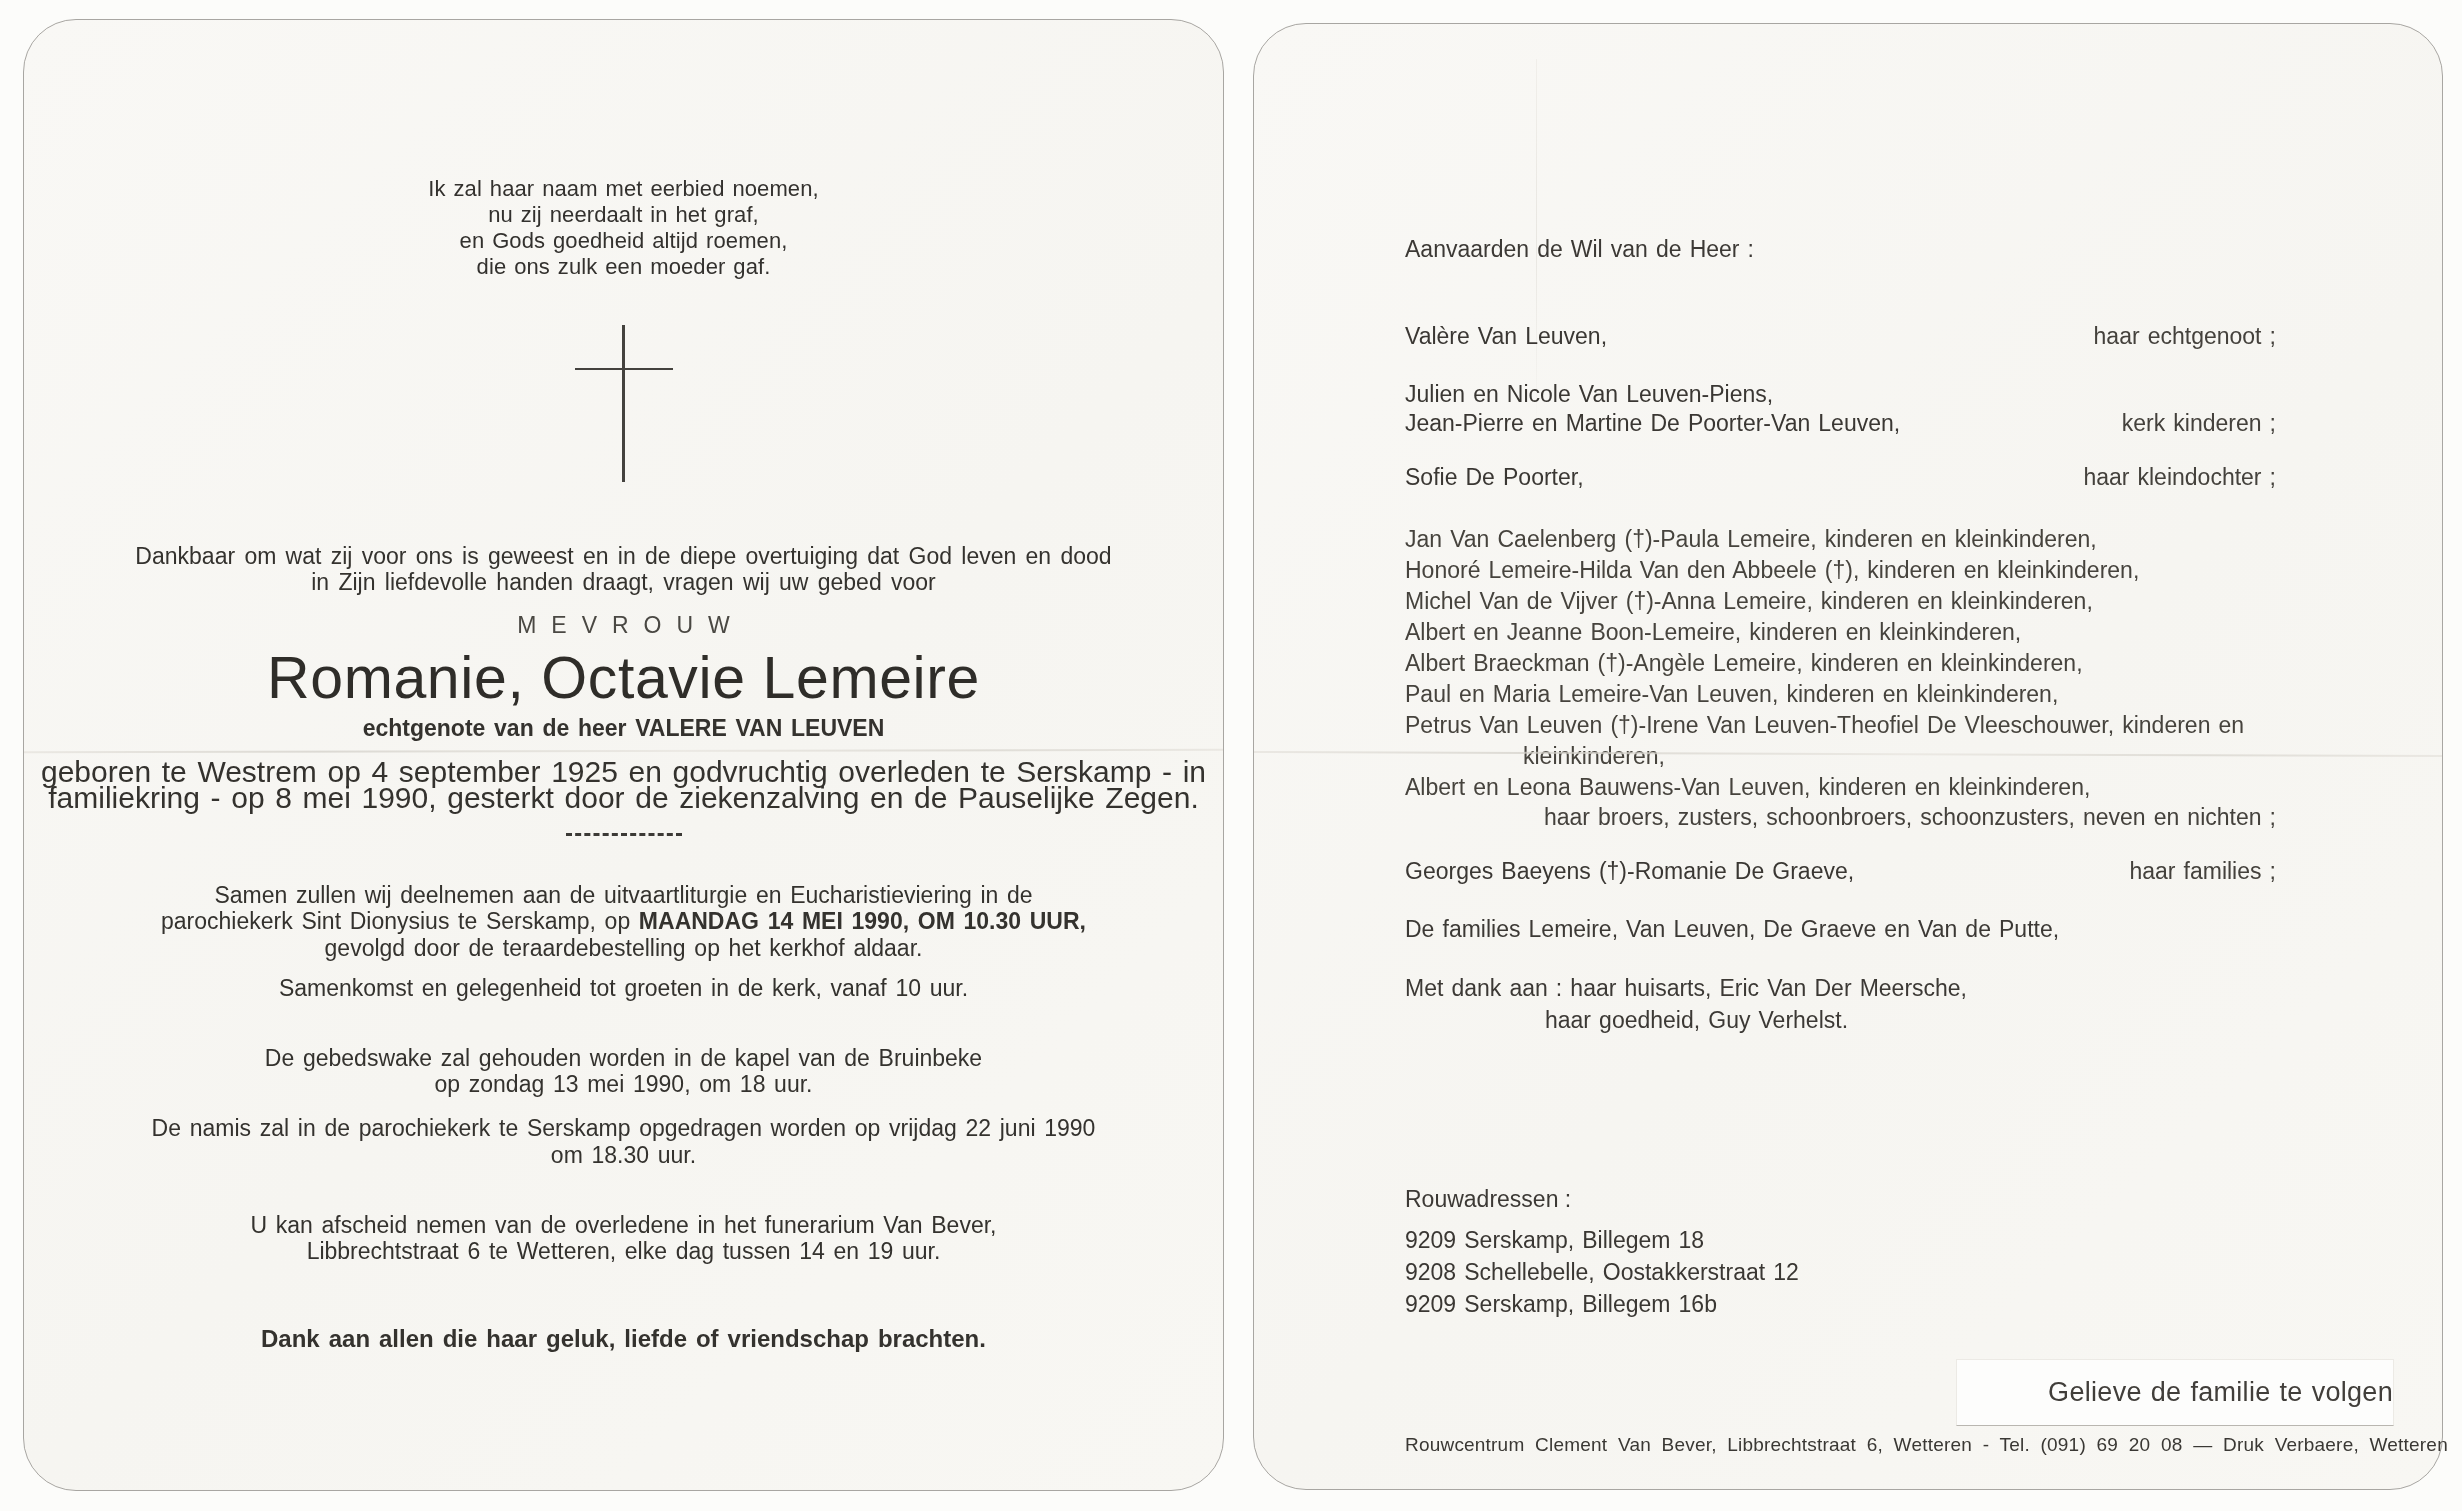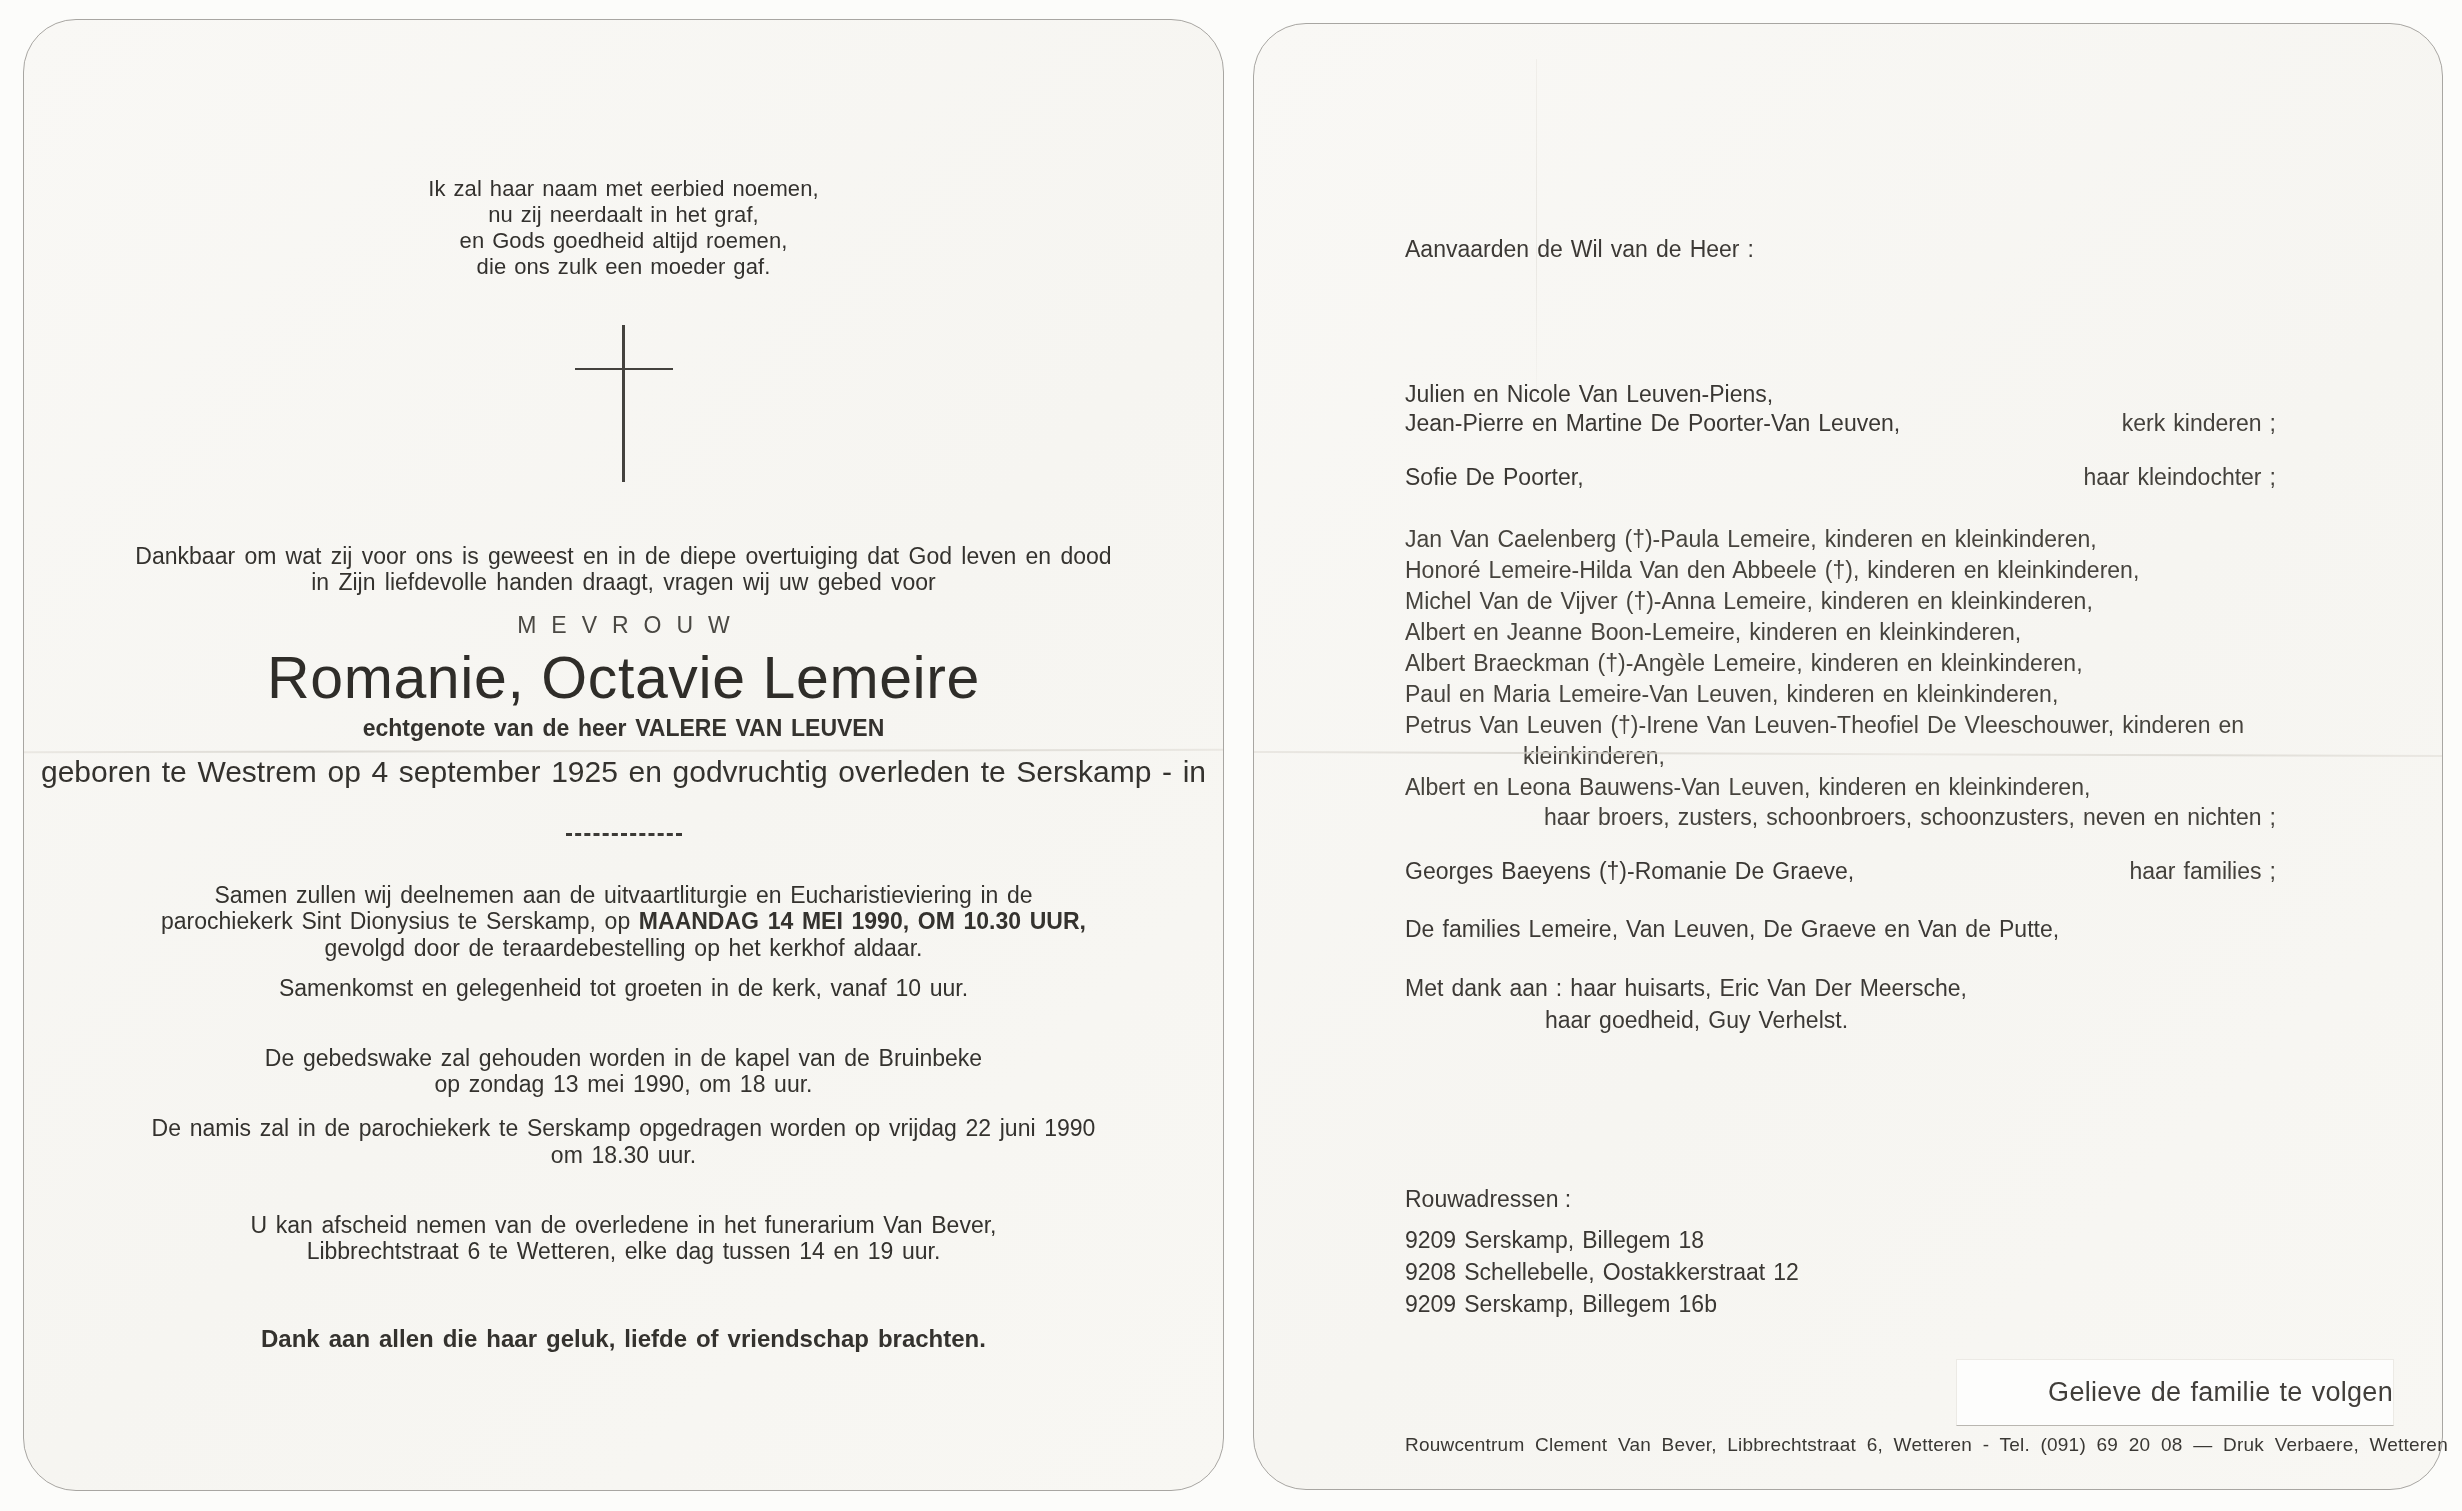--- a/index.html
+++ b/index.html
@@ -92,20 +92,21 @@
     <div class="blk honorific">MEVROUW</div>
 
     <div class="blk deceased-name">Romanie, Octavie Lemeire</div>
 
     <div class="blk spouse">echtgenote van de heer VALERE VAN LEUVEN</div>
 
     <div class="crease crease-left"></div>
 
     <div class="blk born">
       <div>geboren te Westrem op 4 september 1925 en godvruchtig overleden te Serskamp - in</div>
+      <div>familiekring - op 8 mei 1990, gesterkt door de ziekenzalving en de Pauselijke Zegen.</div>
     </div>
 
     <div class="divider"></div>
 
     <div class="blk service">
       <div>Samen zullen wij deelnemen aan de uitvaartliturgie en Eucharistieviering in de</div>
       <div><span>parochiekerk Sint Dionysius te Serskamp, op </span><b>MAANDAG 14 MEI 1990, OM 10.30 UUR,</b></div>
       <div>gevolgd door de teraardebestelling op het kerkhof aldaar.</div>
     </div>
 
@@ -128,20 +129,24 @@
 
     <div class="blk thanks-left">Dank aan allen die haar geluk, liefde of vriendschap brachten.</div>
   </div>
 
   <div class="page page-right">
 
     <div class="vcrease"></div>
 
     <div class="rp-text heading-r">Aanvaarden de Wil van de Heer :</div>
 
+    <div class="entry entry-spouse">
+      <div>Valère Van Leuven,</div>
+      <span class="relation">haar echtgenoot ;</span>
+    </div>
 
     <div class="entry entry-children">
       <div>Julien en Nicole Van Leuven-Piens,</div>
       <div>Jean-Pierre en Martine De Poorter-Van Leuven,</div>
       <span class="relation">kerk kinderen ;</span>
     </div>
 
     <div class="entry entry-granddaughter">
       <div>Sofie De Poorter,</div>
       <span class="relation">haar kleindochter ;</span>

